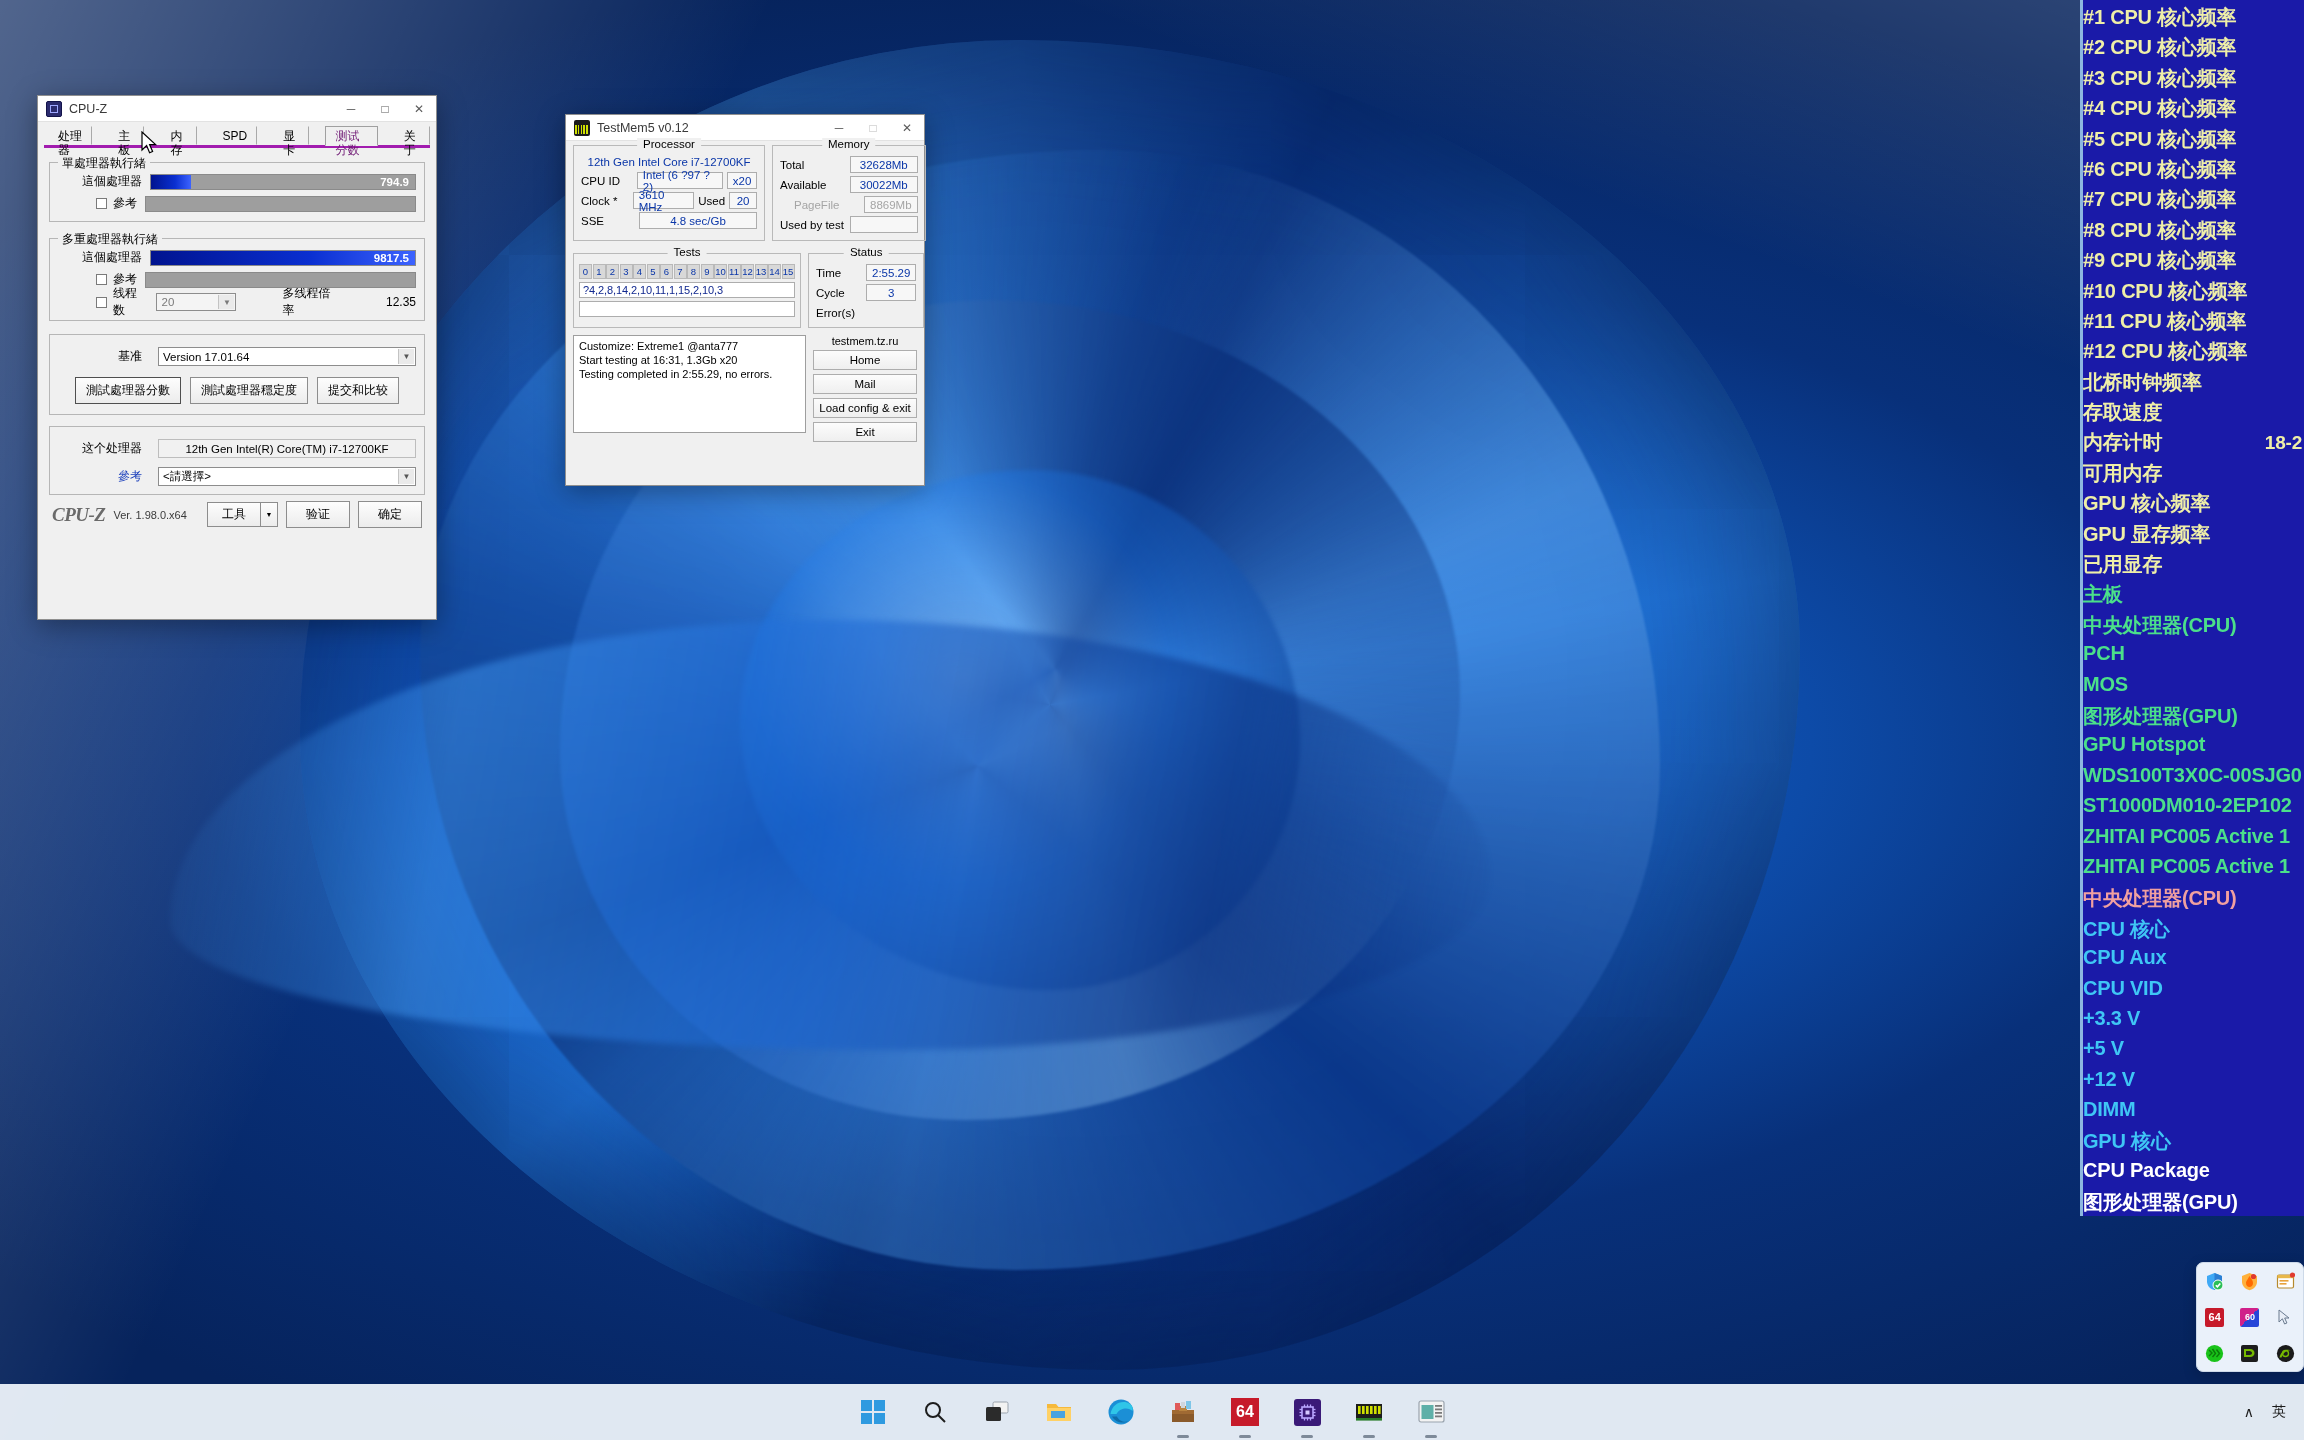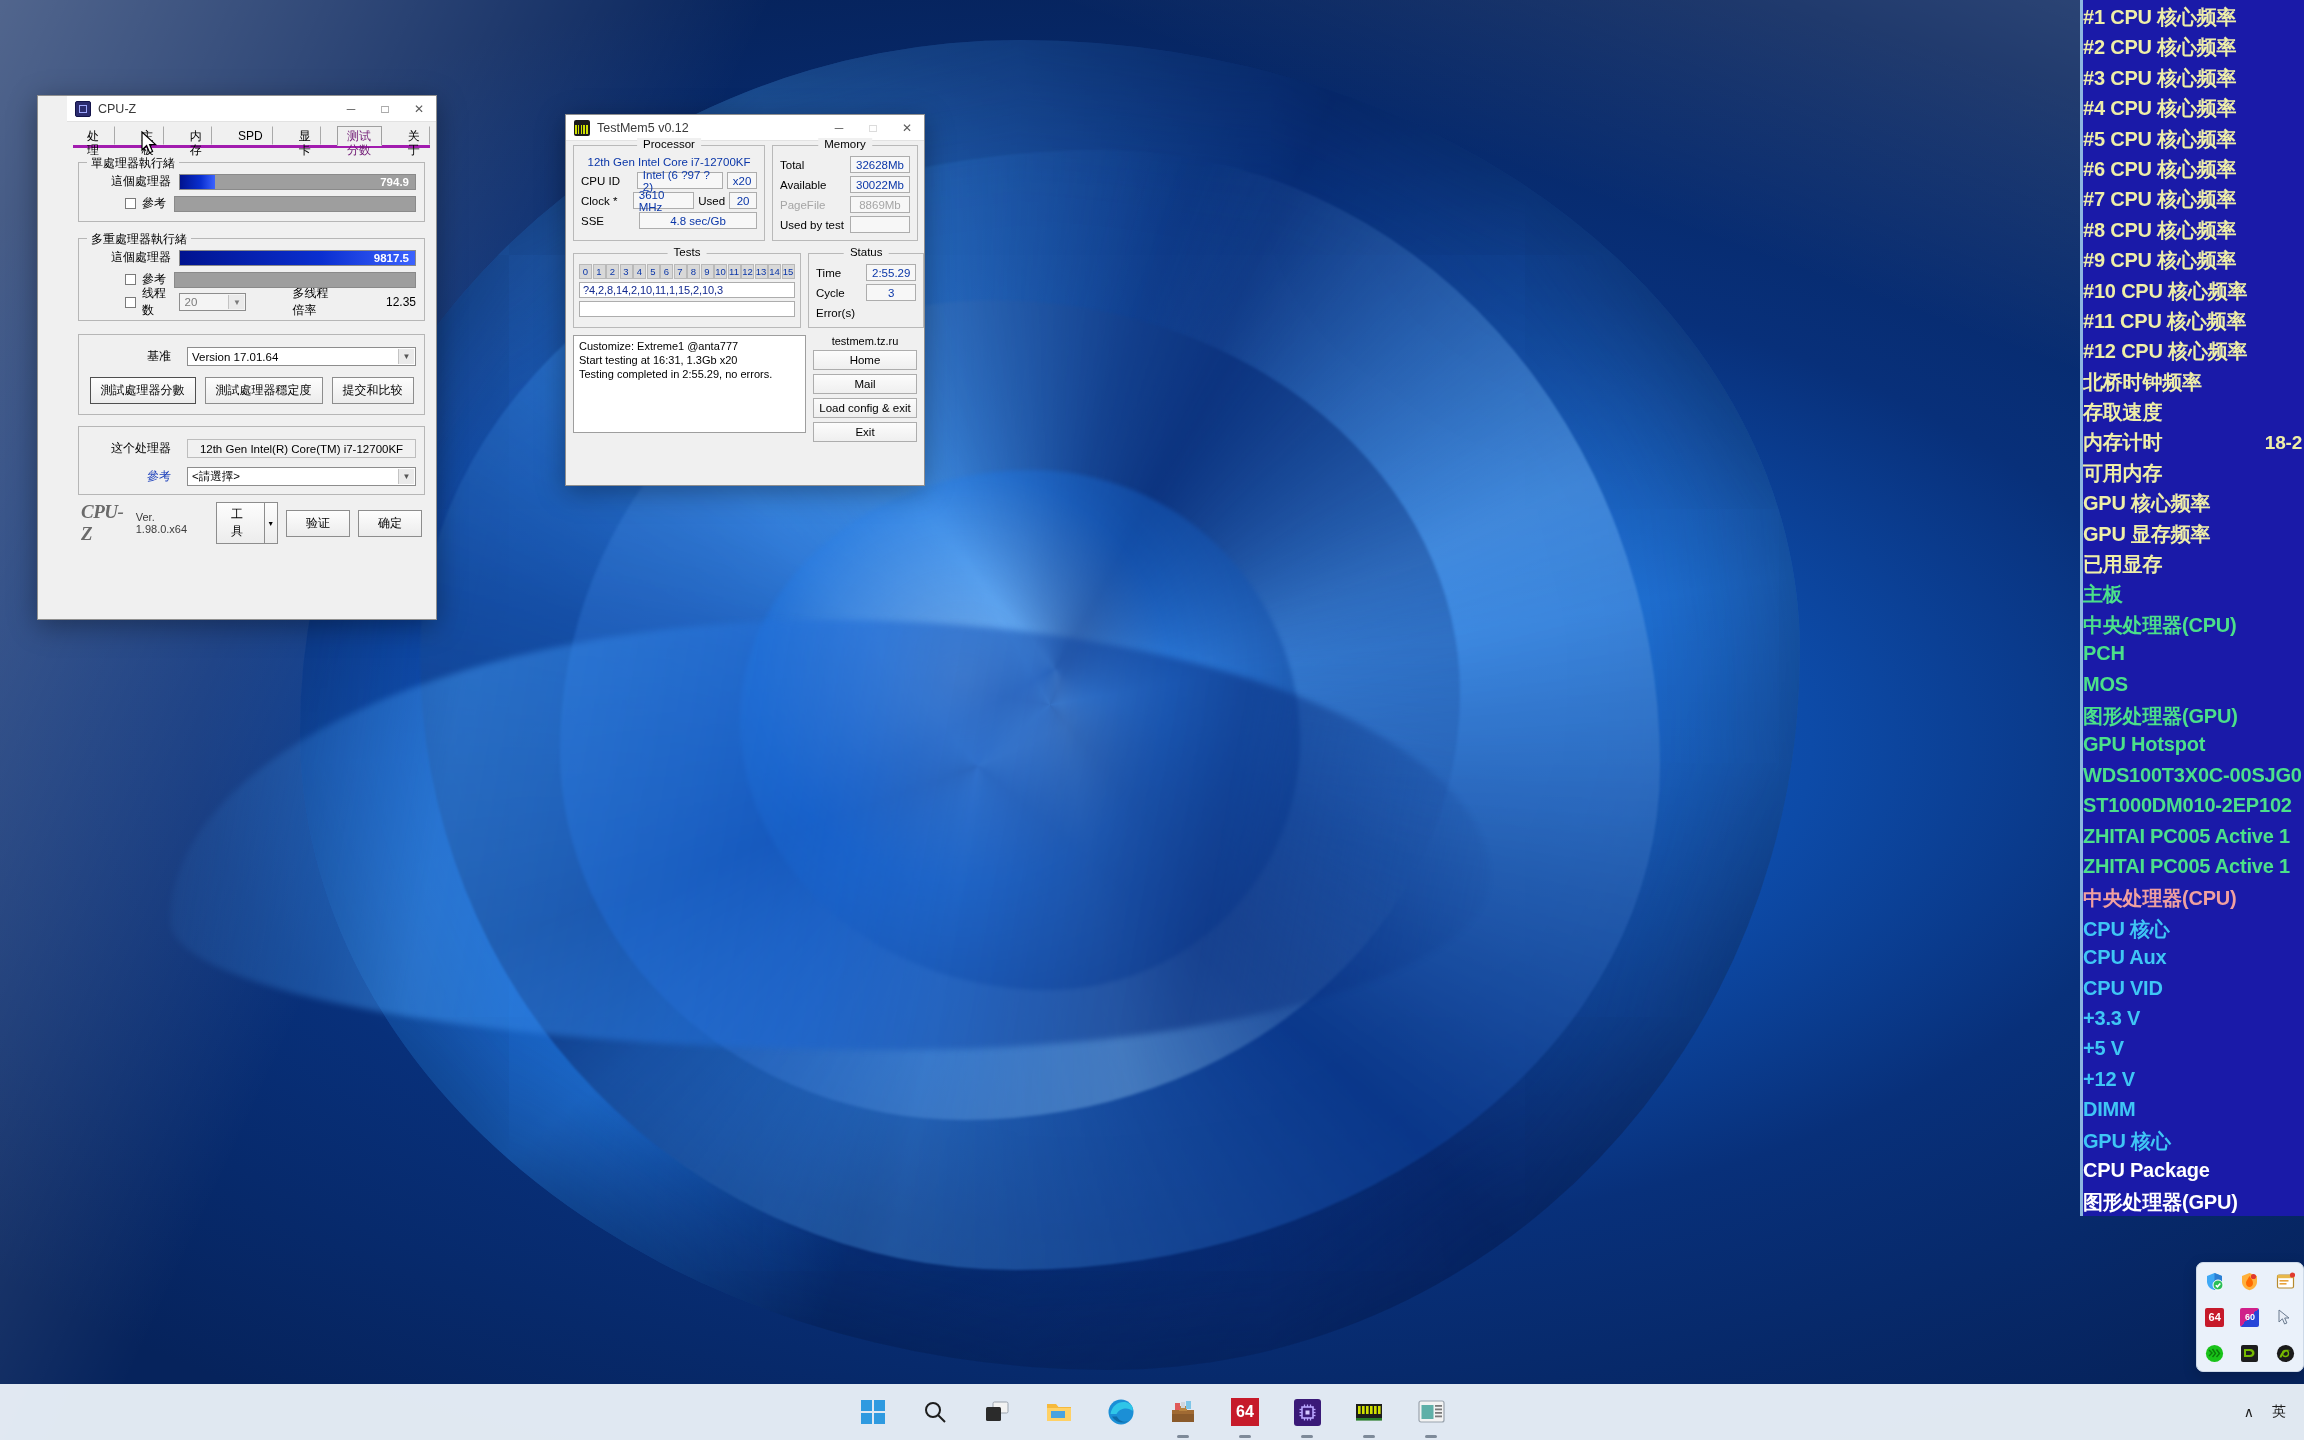--- a/index.html
+++ b/index.html
@@ -85,21 +85,21 @@
     padding-left:8px;
     border-bottom:1px solid #e2e2e2;
   }
   .w-title .t-ico { width:16px; height:16px; margin-right:7px; flex:0 0 auto; }
   .w-title .t-text { font-size:12.5px; color:#3a3a3a; flex:1 1 auto; }
   .w-btns { display:flex; height:26px; }
   .w-btn { width:34px; height:26px; display:flex; align-items:center; justify-content:center;
            color:#5a5a5a; font-size:12px; }
 
   
-  #cpuz { left:37px; top:95px; width:400px; height:525px;padding-left:29px; }
+  #cpuz { left:37px; top:95px; width:400px; height:525px; }
   #cpuz .w-title { background:#ffffff; }
   .cz-icon {
     width:16px;height:16px;background:#2b2b6e;border:1px solid #13134a;border-radius:2px;
     display:flex;align-items:center;justify-content:center;
   }
   .cz-icon i { display:block;width:8px;height:8px;border:1.5px solid #9fa8ff; }
   .cz-body { padding:4px 6px 6px 6px; }
   .cz-tabs { display:flex; height:22px; border-bottom:3px solid #a21caf; padding-left:4px; gap:16px; }
   .cz-tab {
     font-size:12px; padding:2px 9px 3px 9px; border:1px solid transparent;
@@ -410,21 +410,21 @@
         <div class="gt">Memory</div>
         <div class="kv">
           <span class="k" style="width:66px;">Total</span>
           <span class="v" style="flex:1 1 auto;">32628Mb</span>
         </div>
         <div class="kv">
           <span class="k" style="width:66px;">Available</span>
           <span class="v" style="flex:1 1 auto;">30022Mb</span>
         </div>
         <div class="kv">
-          <span class="k dim" style="width:66px;">PageFile</span>
+          <span class="k dim" style="width:66px;margin-left:14px;">PageFile</span>
           <span class="v dim" style="flex:1 1 auto;">8869Mb</span>
         </div>
         <div class="kv" style="margin-bottom:0;">
           <span class="k" style="width:66px;">Used by test</span>
           <span class="v" style="flex:1 1 auto;">&nbsp;</span>
         </div>
       </div>
     </div>
 
     <div class="tm5-cols" style="margin-top:12px;">

